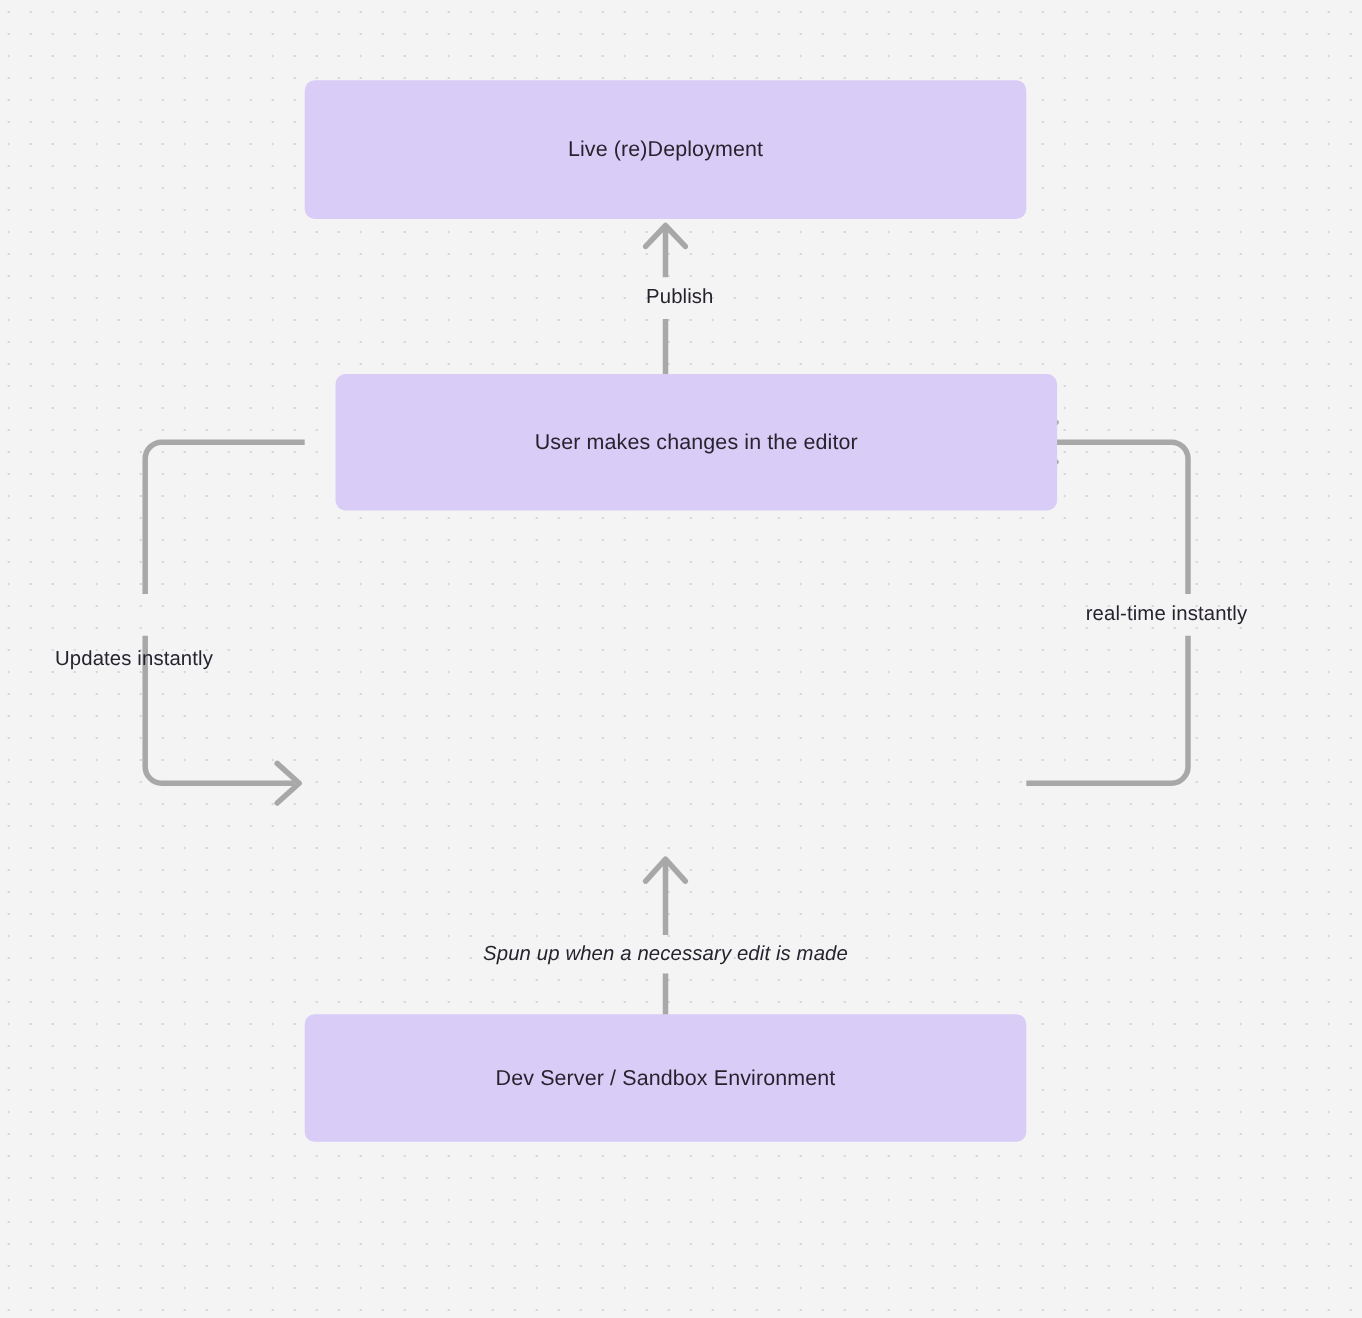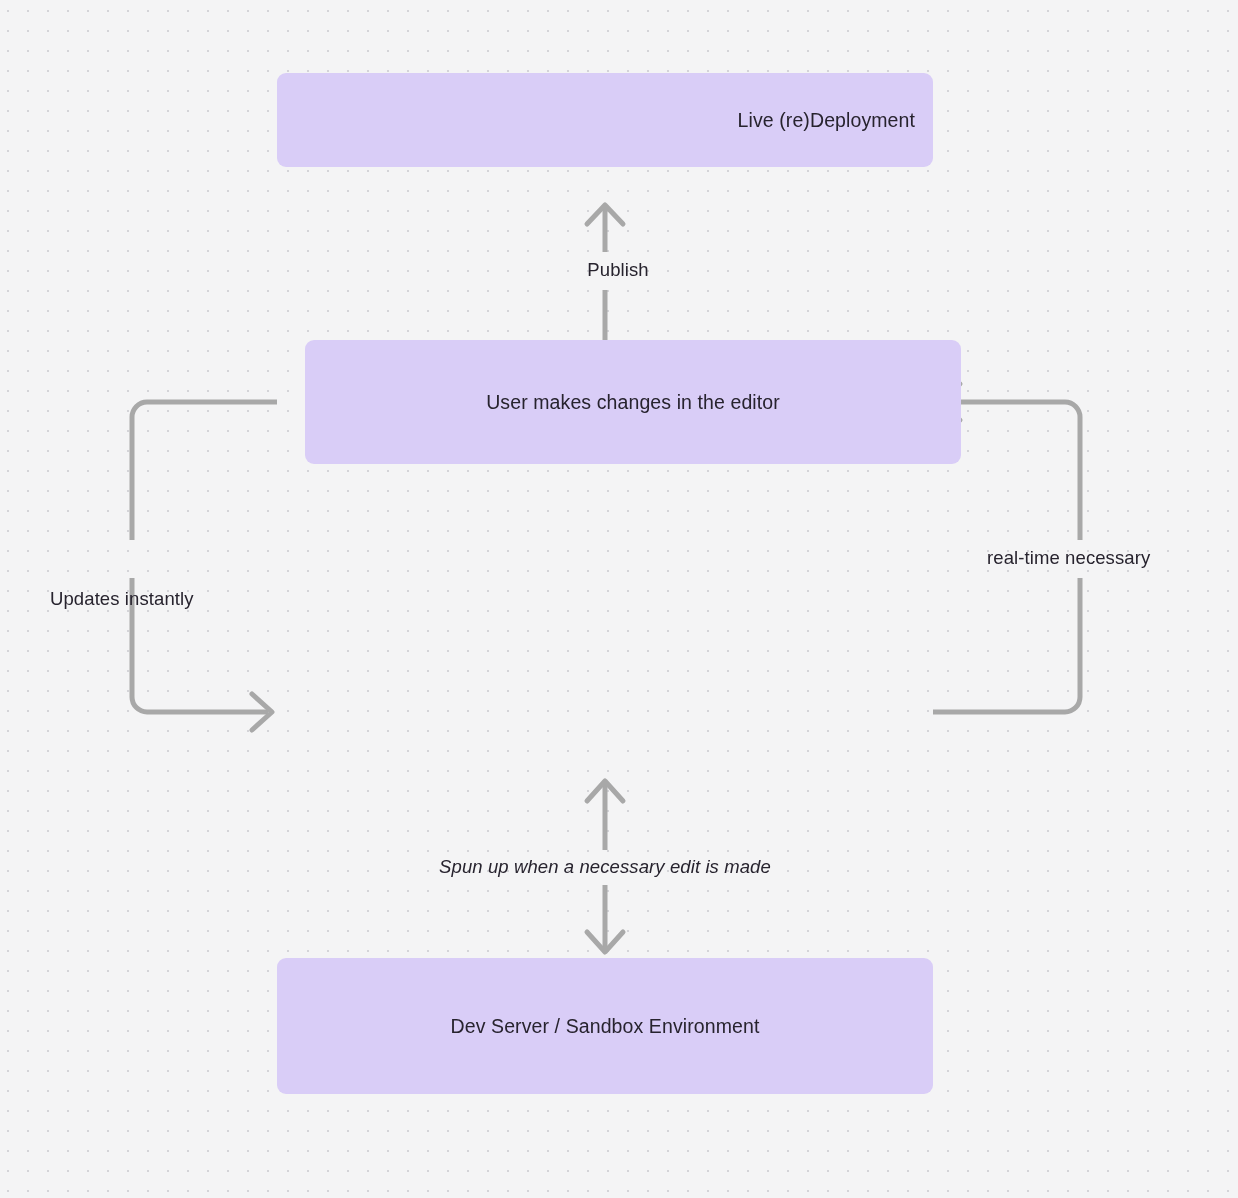--- a/index.html
+++ b/index.html
@@ -85,34 +85,34 @@
     </g>
 
     <g>
       <path d="M 605 850 L 605 783" fill="none" stroke="#a8a8a8" stroke-width="5" stroke-linecap="butt"></path>
       <path d="M 587 801 L 605 781 L 623 801" fill="none" stroke="#a8a8a8" stroke-width="5" stroke-linecap="round" stroke-linejoin="round"></path>
       <path d="M 605 885 L 605 950" fill="none" stroke="#a8a8a8" stroke-width="5" stroke-linecap="butt"></path>
       <path d="M 587 932 L 605 952 L 623 932" fill="none" stroke="#a8a8a8" stroke-width="5" stroke-linecap="round" stroke-linejoin="round"></path>
     </g>
   </svg>
 
-  <div class="node" style="left:277px; top:73px; width:656px; height:94px;justify-content:flex-end;">
+  <div class="node" style="left:277px; top:73px; width:656px; height:126px;">
     <span>Live (re)Deployment</span>
   </div>
 
   <div class="node" style="left:277px; top:340px; width:656px; height:124px;margin-left:28px;">
     <span>User makes changes in the editor</span>
   </div>
 
 
-  <div class="node" style="left:277px; top:958px; width:656px; height:136px;">
+  <div class="node" style="left:277px; top:922px; width:656px; height:116px;">
     <span>Dev Server / Sandbox Environment</span>
   </div>
 
   <div class="edge-label center" style="left:605px; top:270px;margin-left:13px;">Publish</div>
 
   <div class="edge-label left-anchor" style="left:50px; top:558px;margin-top:41px;">Updates instantly</div>
 
-  <div class="edge-label left-anchor" style="left:987px; top:558px;">real-time necessary</div>
+  <div class="edge-label left-anchor" style="left:987px; top:558px;">real-time instantly</div>
 
   <div class="edge-label center" style="left:605px; top:867px;font-style:italic;">Spun up when a necessary edit is made</div>
 
 </div>
 
 </body></html>

